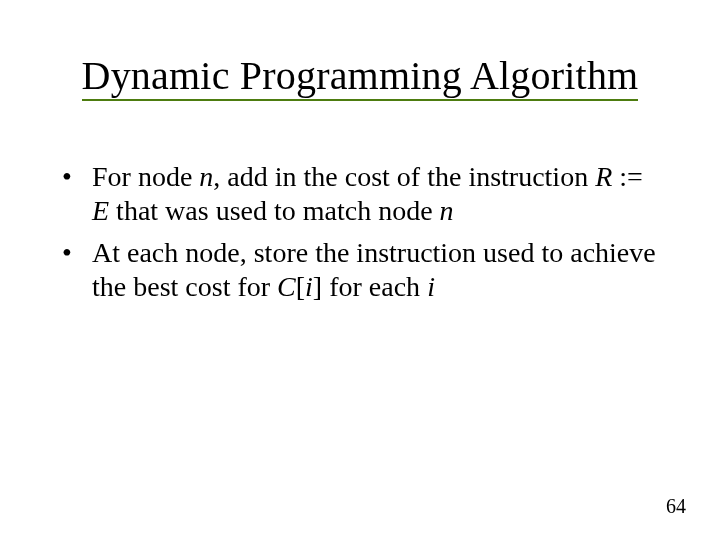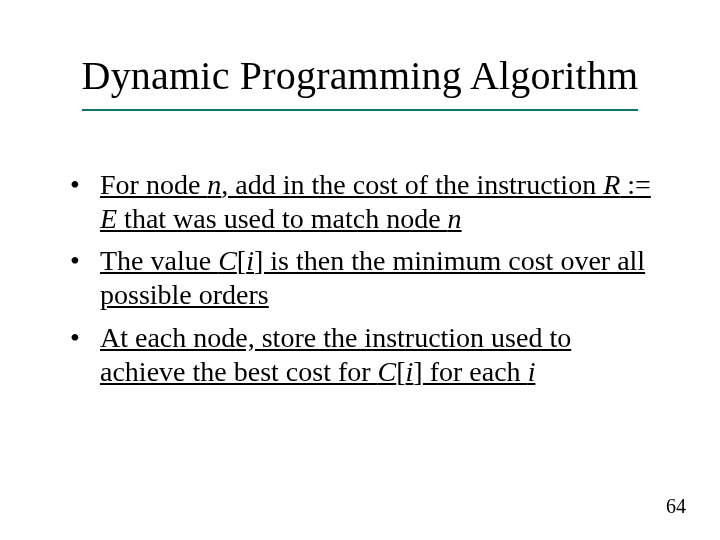--- a/index.html
+++ b/index.html
@@ -21,37 +21,36 @@
     position: absolute;
     top: 52px;
     left: 0;
     width: 100%;
     text-align: center;
     font-size: 40px;
     font-weight: 400;
     letter-spacing: 0.2px;
   }
   .title .underline {
-    border-bottom: 2px solid #0f766e;
-    padding-bottom: 11px;
+    border-bottom: 2px solid #4d7c0f;
+    padding-bottom: 1px;
   }
   
   .content {
     position: absolute;
     top: 160px;
     left: 54px;
     right: 54px;
     font-size: 28px;
     line-height: 1.22;
   }
   ul.bullets {
     list-style: none;
-    margin: 8px;
+    margin: 0;
     padding: 0;
-    text-decoration: underline;
   }
   ul.bullets > li {
     position: relative;
     padding-left: 38px;
     margin-bottom: 8px;
   }
   ul.bullets > li::before {
     content: "•";
     position: absolute;
     left: 8px;
@@ -77,23 +76,20 @@
     <span class="underline">Dynamic Programming Algorithm</span>
   </div>
 
   <div class="content">
     <ul class="bullets">
 
       <li>
         <span>For node </span><span class="it">n</span><span>, add in the cost of the instruction </span><span class="it">R</span><span> := </span><span class="it">E</span><span> that was used to match node </span><span class="it">n</span>
       </li>
 
-      <li>
-        <span>The value </span><span class="it">C</span><span>[</span><span class="it">i</span><span>] is then the minimum cost over all possible orders</span>
-      </li>
 
       <li>
         <span>At each node, store the instruction used to achieve the best cost for </span><span class="it">C</span><span>[</span><span class="it">i</span><span>] for each </span><span class="it">i</span>
       </li>
 
 
     </ul>
   </div>
 
   <div class="page-num">64</div>

